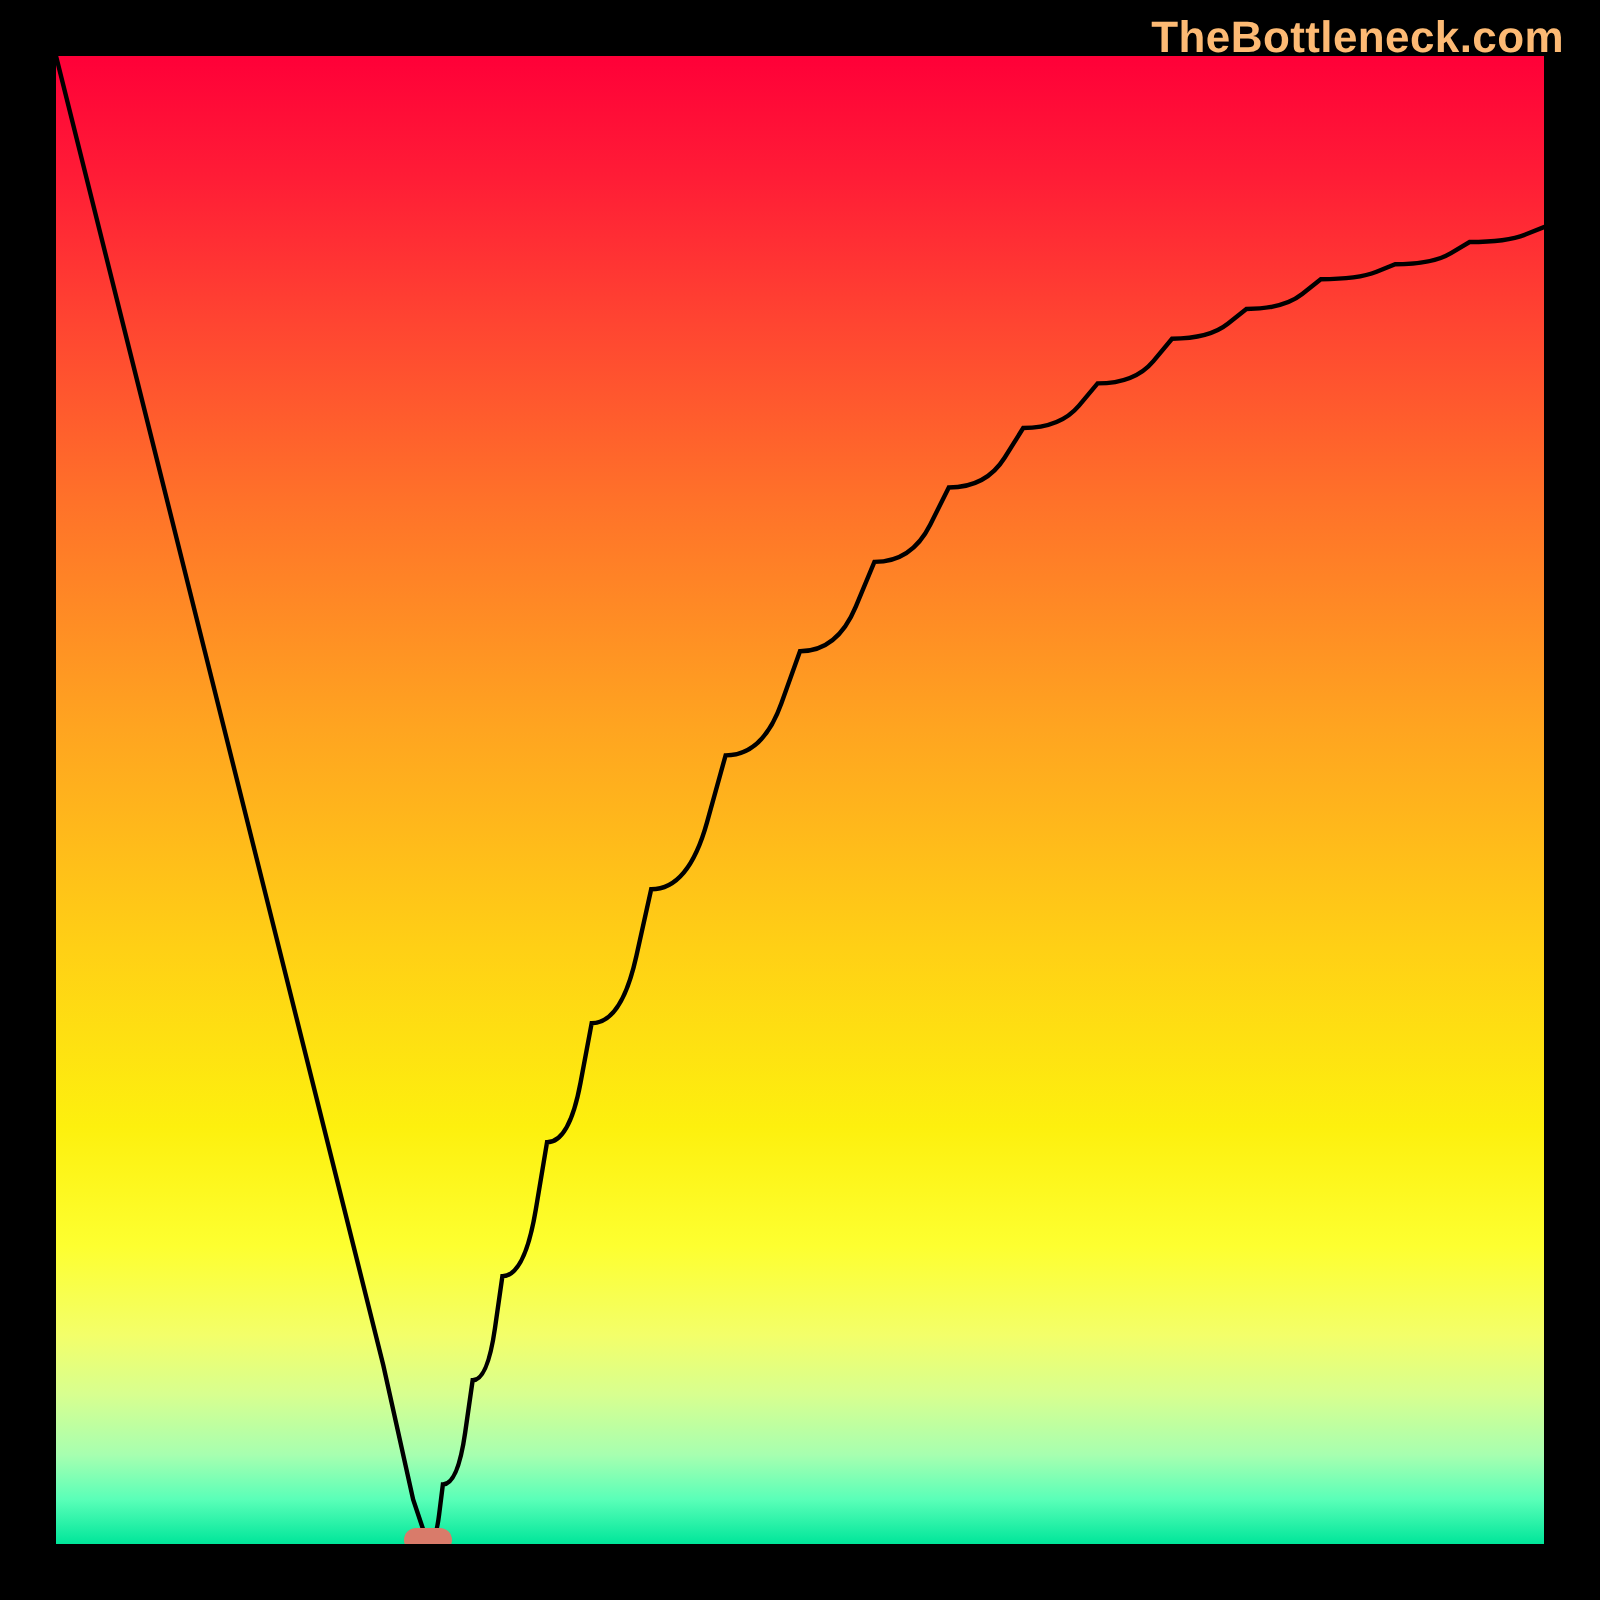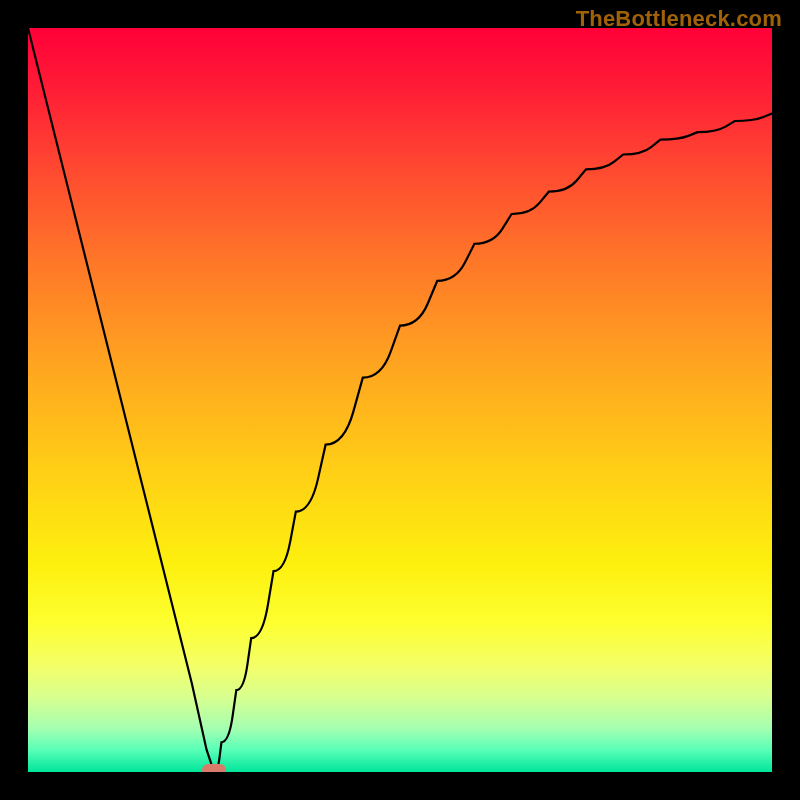--- a/index.html
+++ b/index.html
@@ -47,21 +47,21 @@
   .curve-svg {
     position: absolute;
     inset: 0;
     width: 100%;
     height: 100%;
   }
   .watermark {
     position: absolute;
     top: 6px;
     right: 18px;
-    color: #a16207;
+    color: #fdba74;
     font-size: 22px;
     font-weight: 600;
     letter-spacing: 0.2px;
     user-select: none;
   }
 </style>
 </head>
 <body>
 
 <div class="frame">

